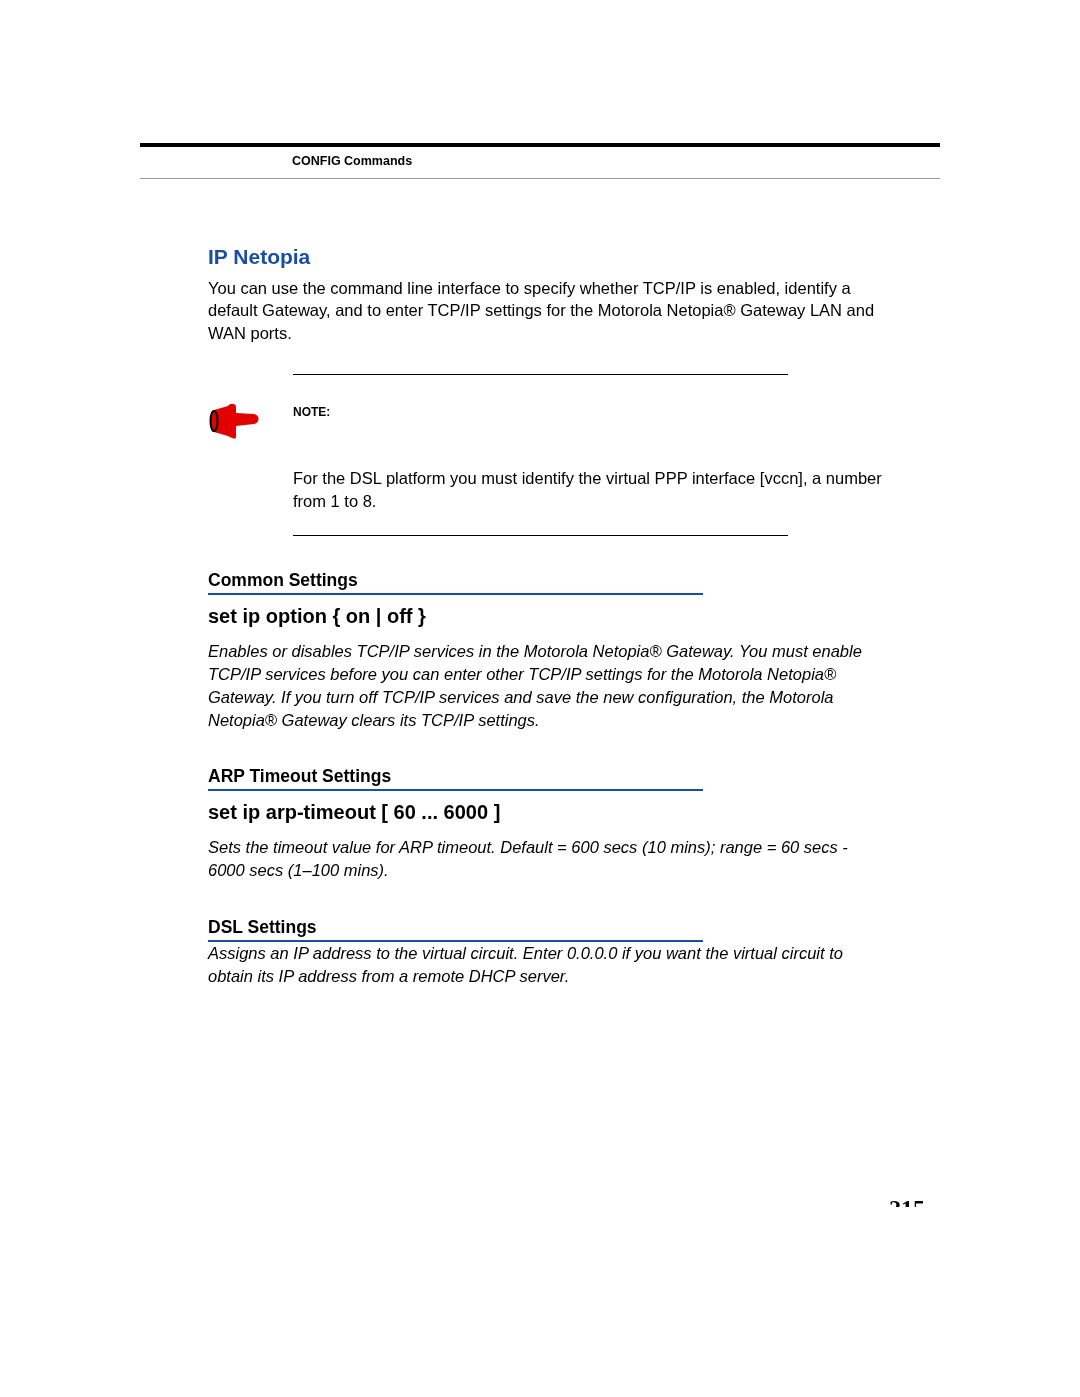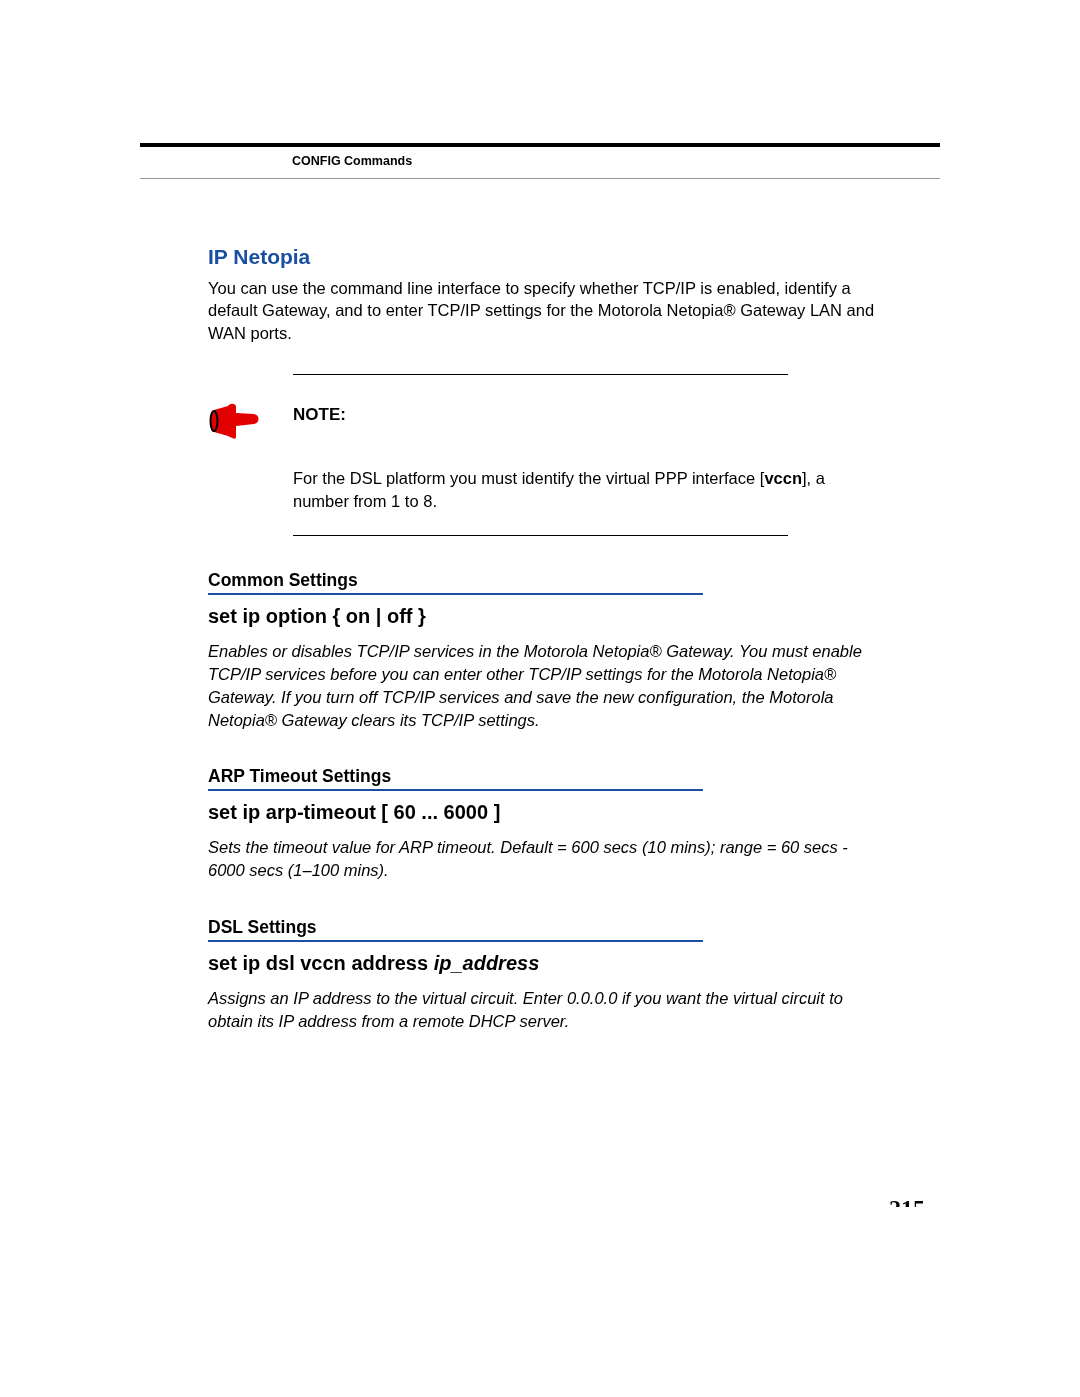--- a/index.html
+++ b/index.html
@@ -71,32 +71,32 @@
   .note-icon {
     flex: 0 0 65px;
     position: relative;
   }
   .note-icon svg {
     width: 55px;
     height: 45px;
   }
   .note-head {
     font-weight: bold;
-    font-size: 17px;
+    font-size: 12px;
     margin: 5px 0 0 20px;
   }
   .note-body {
     margin-left: 85px;
     margin-top: 18px;
     font-size: 16.5px;
     line-height: 1.4;
     width: 590px;
   }
   .note-body .bold {
-    font-weight: bold;
+    font-weight: normal;
   }
   .note-rule-bottom {
     margin-top: 22px;
     margin-left: 85px;
     width: 495px;
     border-top: 1px solid #000;
   }
   .subhead {
     color: #000000;
     font-weight: bold;
@@ -172,21 +172,18 @@
     <div class="cmd">set ip option { on | off }</div>
     <p class="desc">Enables or disables TCP/IP services in the Motorola Netopia® Gateway. You must enable TCP/IP services before you can enter other TCP/IP settings for the Motorola Netopia® Gateway. If you turn off TCP/IP services and save the new configuration, the Motorola Netopia® Gateway clears its TCP/IP settings.</p>
 
     <div class="subhead">ARP Timeout Settings</div>
     <div class="subhead-rule"></div>
     <div class="cmd">set ip arp-timeout [ 60 ... 6000 ]</div>
     <p class="desc">Sets the timeout value for ARP timeout. Default = 600 secs (10 mins); range = 60 secs - 6000 secs (1–100 mins).</p>
 
     <div class="subhead">DSL Settings</div>
     <div class="subhead-rule"></div>
-    <div class="cmd">
-      <span>set ip dsl vccn address </span><span class="ital">ip_address</span>
-    </div>
     <p class="desc">Assigns an IP address to the virtual circuit. Enter 0.0.0.0 if you want the virtual circuit to obtain its IP address from a remote DHCP server.</p>
   </div>
 
   <div class="footer-rule"></div>
   <div class="page-num">215</div>
 </div>
 
 </body></html>

